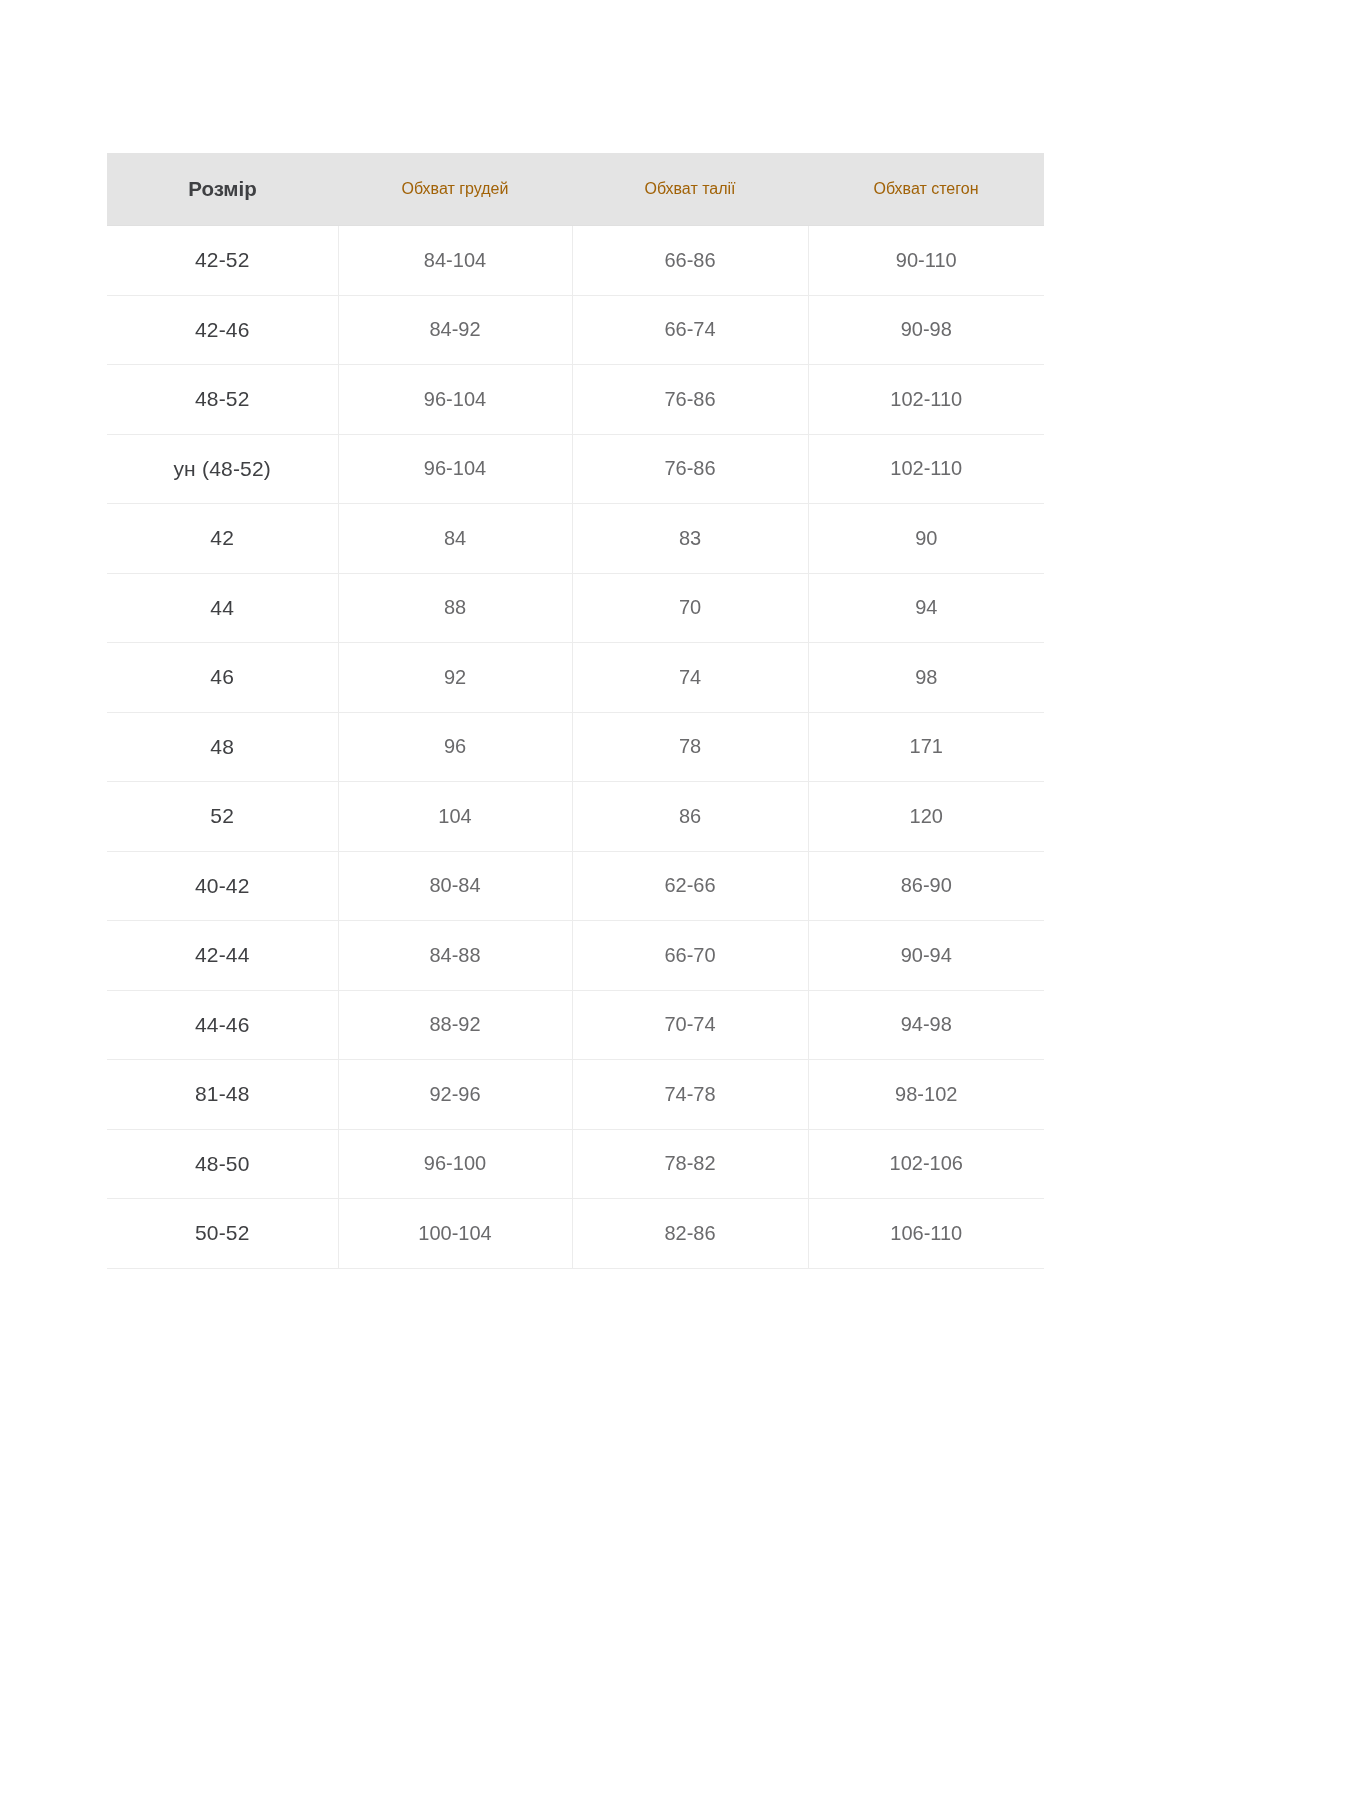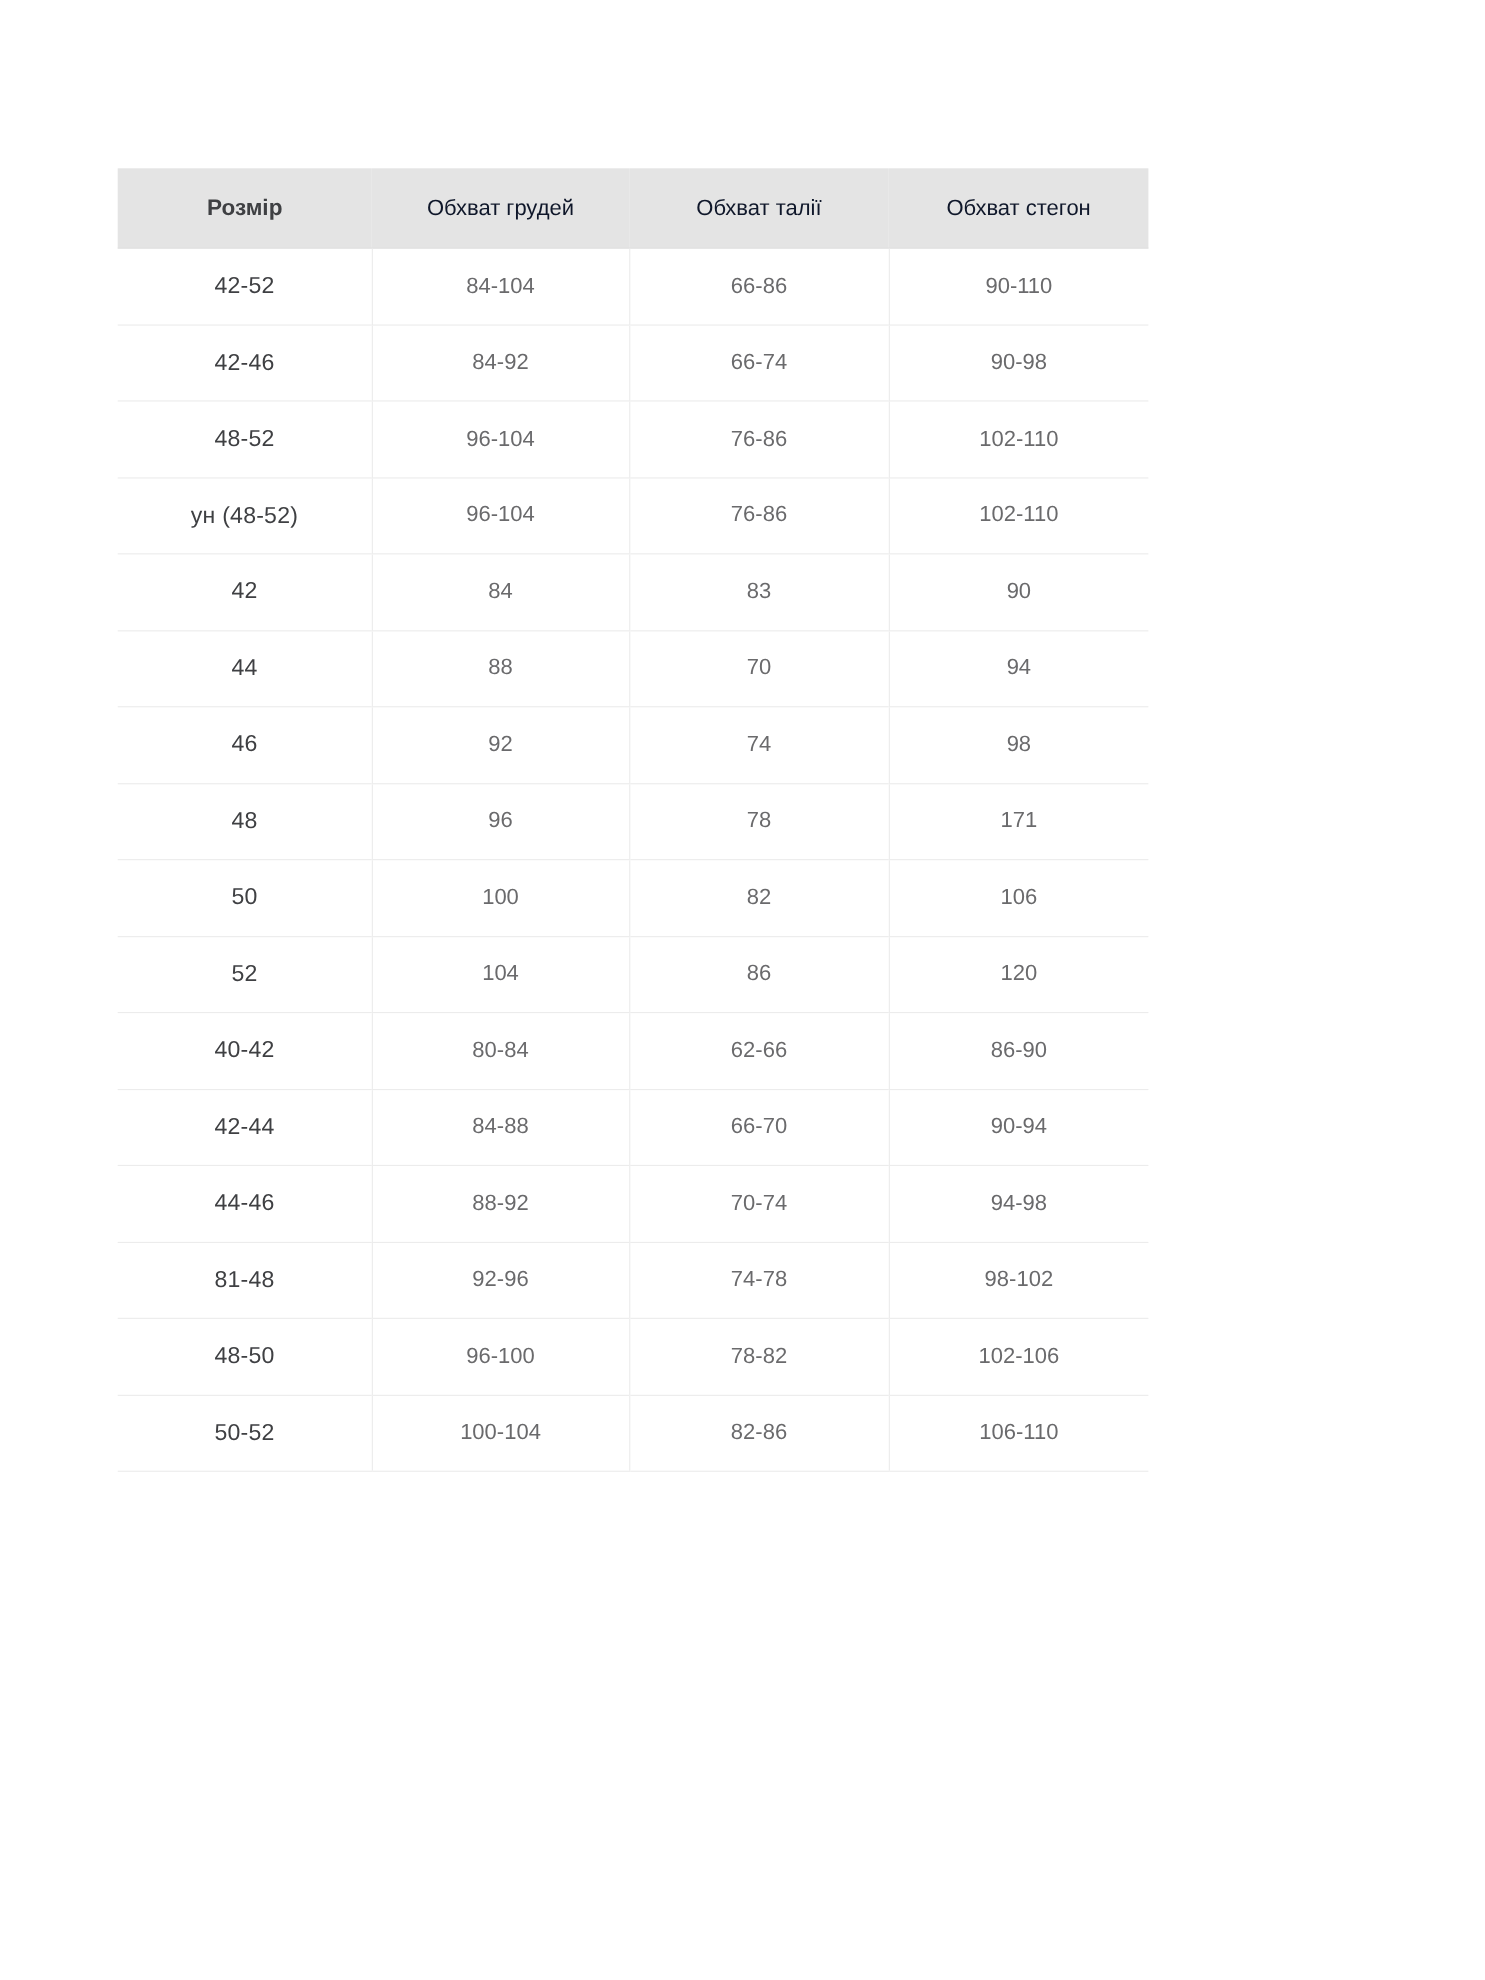--- a/index.html
+++ b/index.html
@@ -34,22 +34,22 @@
   table.size-table col.c0 { width: 231px; }
   table.size-table col.c1 { width: 234px; }
   table.size-table col.c2 { width: 236px; }
   table.size-table col.c3 { width: 236px; }
 
   thead tr {
     background: #e4e4e4;
   }
   thead th {
     font-weight: normal;
-    font-size: 20px;
-    color: #0f172a;
+    font-size: 16px;
+    color: #a16207;
     height: 72px;
     vertical-align: middle;
     text-align: center;
     border: none;
     padding: 0;
   }
   thead th.first {
     font-weight: bold;
     font-size: 20.5px;
     color: #3f4043;
@@ -142,26 +142,20 @@
           <td>74</td>
           <td>98</td>
         </tr>
         <tr>
           <td>48</td>
           <td>96</td>
           <td>78</td>
           <td>171</td>
         </tr>
         <tr>
-          <td>50</td>
-          <td>100</td>
-          <td>82</td>
-          <td>106</td>
-        </tr>
-        <tr>
           <td>52</td>
           <td>104</td>
           <td>86</td>
           <td>120</td>
         </tr>
         <tr>
           <td>40-42</td>
           <td>80-84</td>
           <td>62-66</td>
           <td>86-90</td>

